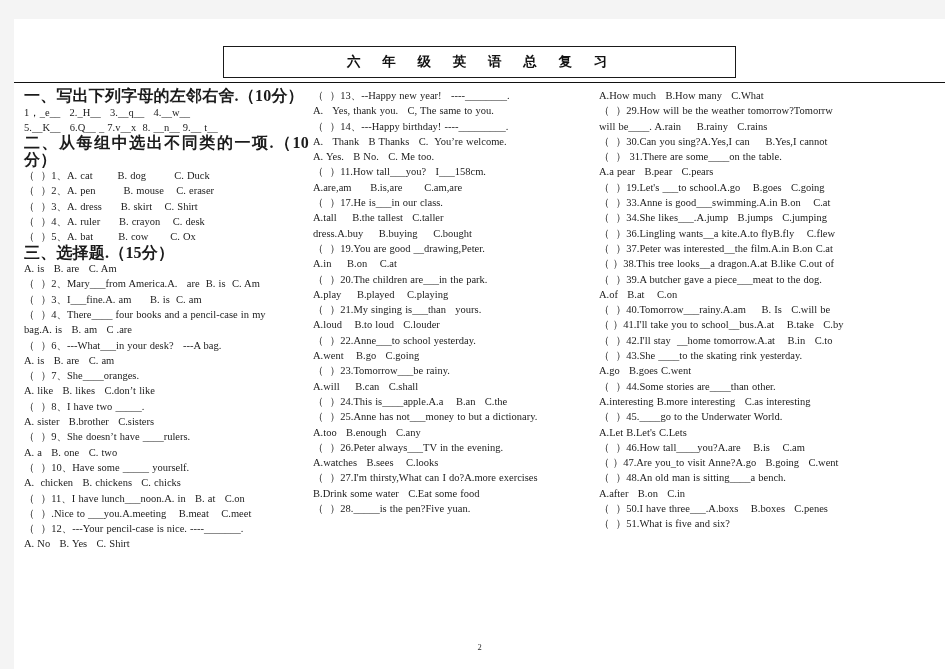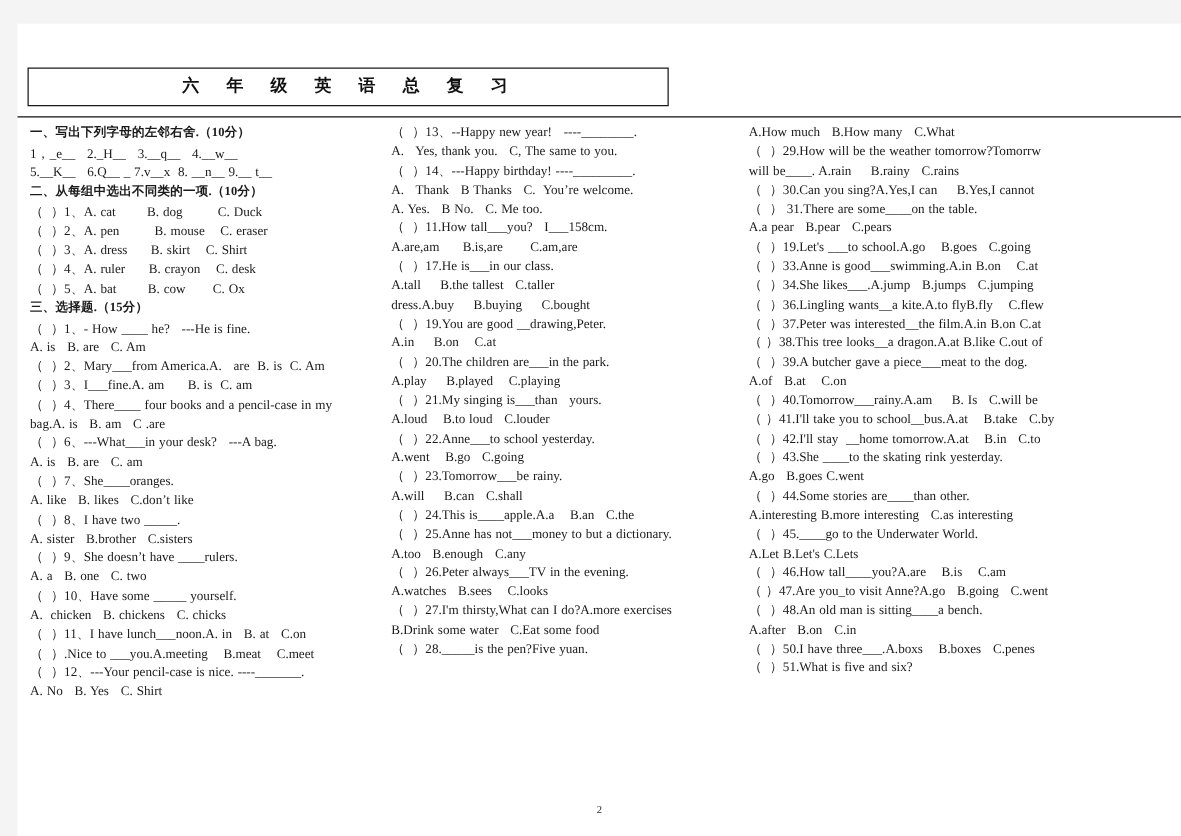--- a/index.html
+++ b/index.html
@@ -15,23 +15,24 @@
   }
   .page {
     position: absolute;
     left: 14px;
     top: 19px;
     width: 931px;
     height: 650px;
     background: #ffffff;
   }
   .title-wrap {
-    margin: 8px;
+    margin: 0;
     padding-top: 27px;
     display: flex;
+    justify-content: center;
   }
   .title-box {
     width: 513px;
     border: 1px solid #1a1a1a;
     box-sizing: border-box;
     text-align: center;
     padding: 5px 0 6px 0;
   }
   .title-box .title-text {
     font-family: "Liberation Serif", "DejaVu Serif", serif;
@@ -66,21 +67,21 @@
     line-height: 15.3px;
     color: #1b1b1b;
     white-space: pre-wrap;
     word-spacing: 0.5px;
     margin: 0;
     text-align: justify;
     font-family: "Liberation Serif", "DejaVu Serif", serif;
   }
   .line.cn {
     font-weight: 700;
-    font-size: 10px;
+    font-size: 16px;
     line-height: 16.5px;
     letter-spacing: 0.2px;
   }
   .pagenum {
     position: absolute;
     left: 0;
     right: 0;
     bottom: 17px;
     text-align: center;
     font-size: 8.5px;
@@ -106,21 +107,20 @@
         <div class="line cn">一、写出下列字母的左邻右舍.（10分）</div>
         <div class="line">1，_e__   2._H__   3.__q__   4.__w__</div>
         <div class="line">5.__K__   6.Q__ _ 7.v__x  8. __n__ 9.__ t__</div>
         <div class="line cn">二、从每组中选出不同类的一项.（10分）</div>
         <div class="line">（  ）1、A. cat        B. dog         C. Duck</div>
         <div class="line">（  ）2、A. pen         B. mouse    C. eraser</div>
         <div class="line">（  ）3、A. dress      B. skirt    C. Shirt</div>
         <div class="line">（  ）4、A. ruler      B. crayon    C. desk</div>
         <div class="line">（  ）5、A. bat        B. cow       C. Ox</div>
         <div class="line cn">三、选择题.（15分）</div>
-        <div class="line">（  ）1、- How ____ he?   ---He is fine.</div>
         <div class="line">A. is   B. are   C. Am</div>
         <div class="line">（  ）2、Mary___from America.A.   are  B. is  C. Am</div>
         <div class="line">（  ）3、I___fine.A. am      B. is  C. am</div>
         <div class="line">（  ）4、There____ four books and a pencil-case in my</div>
         <div class="line">bag.A. is   B. am   C .are</div>
         <div class="line">（  ）6、---What___in your desk?   ---A bag.</div>
         <div class="line">A. is   B. are   C. am</div>
         <div class="line">（  ）7、She____oranges.</div>
         <div class="line">A. like   B. likes   C.don’t like</div>
         <div class="line">（  ）8、I have two _____.</div>

